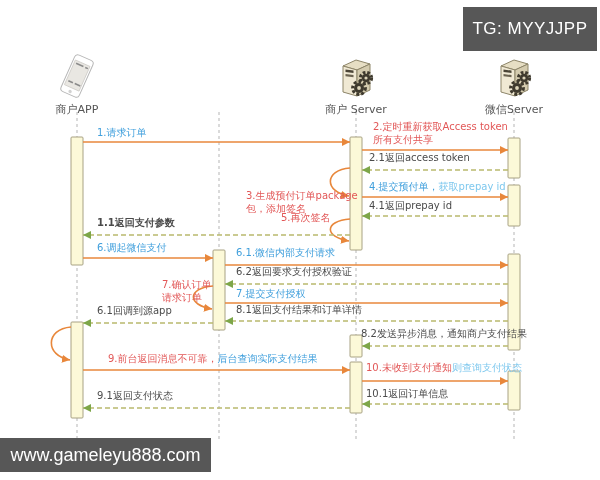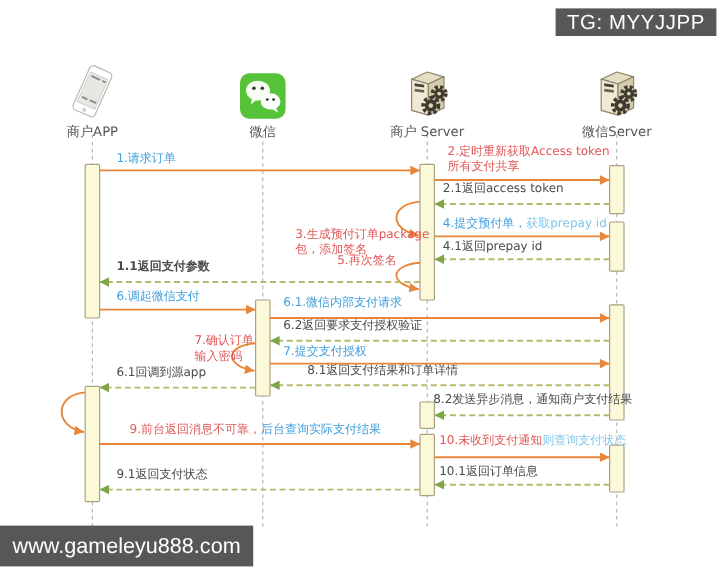--- a/index.html
+++ b/index.html
@@ -5,21 +5,21 @@
   html,body{margin:0;padding:0;background:#fff;}
   .stage{position:relative;width:600px;height:480px;background:#ffffff;overflow:hidden;
          font-family:"DejaVu Sans",sans-serif;}
   .layer-svg{position:absolute;left:0;top:0;}
   .actor{position:absolute;top:52px;width:76px;display:flex;flex-direction:column;align-items:center;}
   .actor-icon{height:48px;display:flex;align-items:flex-end;justify-content:center;}
   .actor-label{margin-top:2px;font-size:11px;color:#555;white-space:nowrap;}
   .msg-label{position:absolute;font-size:10px;line-height:1.3;white-space:nowrap;}
   .banner{position:absolute;background:#575757;color:#fff;display:flex;align-items:center;justify-content:center;
           font-family:"Liberation Sans","DejaVu Sans",sans-serif;}
-  .banner-top{left:463px;top:7px;width:134px;height:23px;font-size:17px;letter-spacing:.5px;}
+  .banner-top{left:463px;top:7px;width:134px;height:44px;font-size:17px;letter-spacing:.5px;}
   .banner-bottom{left:0;top:438px;width:211px;height:34px;font-size:18px;}
 </style>
 </head>
 <body>
 
 <div class="stage">
 
   <svg id="diagram-svg" class="layer-svg" width="600" height="480">
       <defs>
         <marker id="mo" markerWidth="9" markerHeight="8" refX="8" refY="4" orient="auto" markerUnits="userSpaceOnUse">
@@ -76,36 +76,20 @@
           <rect x="24" y="11" width="3" height="1.6" fill="#8b8b8b"></rect>
           <rect x="14" y="30" width="5" height="1.6" fill="#8b8b8b"></rect>
           <rect x="21" y="30" width="6" height="1.6" fill="#8b8b8b"></rect>
           <circle cx="20" cy="40" r="1.7" fill="#d2d2d2"></circle>
         </g>
       </svg>
     </div>
     <div class="actor-label">商户APP</div>
   </div>
 
-  <div class="actor" style="left:181px">
-    <div class="actor-icon">
-      <svg width="40" height="40" viewBox="0 0 40 40">
-        <rect x="1" y="1" width="38" height="38" rx="8" fill="#55c238"></rect>
-        <ellipse cx="16" cy="15.5" rx="10" ry="8.3" fill="#f7fdf3"></ellipse>
-        <polygon points="11,22 10,27 15,23" fill="#f7fdf3"></polygon>
-        <circle cx="12.6" cy="13.6" r="1.5" fill="#31402f"></circle>
-        <circle cx="19.6" cy="13.6" r="1.5" fill="#31402f"></circle>
-        <ellipse cx="26.5" cy="24.5" rx="8.2" ry="6.8" fill="#fdfffc"></ellipse>
-        <polygon points="31,30 33,34 28,31" fill="#fdfffc"></polygon>
-        <circle cx="23.7" cy="23" r="1.2" fill="#31402f"></circle>
-        <circle cx="29" cy="23" r="1.2" fill="#31402f"></circle>
-      </svg>
-    </div>
-    <div class="actor-label">微信</div>
-  </div>
 
   <div class="actor" style="left:476px">
     <div class="actor-icon">
       <svg width="42" height="45" viewBox="0 0 42 45">
         <g stroke="#8d8569" stroke-width="1" stroke-linejoin="round">
           <polygon points="8,11 21,5 35,9 22,15" fill="#e6dec4"></polygon>
           <polygon points="8,11 22,15 22,41 8,37" fill="#f0e9d4"></polygon>
           <polygon points="22,15 35,9 35,35 22,41" fill="#d4cbae"></polygon>
         </g>
         <rect x="10.5" y="13" width="8" height="2.4" fill="#4a4436" transform="skewY(8)"></rect>
@@ -173,26 +157,26 @@
         <div><span style="color: rgb(63, 159, 220);">6.调起微信支付</span></div>
       </div>
       <div class="msg-label" style="left: 236px; top: 246px;">
         <div><span style="color: rgb(63, 159, 220);">6.1.微信内部支付请求</span></div>
       </div>
       <div class="msg-label" style="left: 236px; top: 265px;">
         <div><span style="color: rgb(74, 74, 74);">6.2返回要求支付授权验证</span></div>
       </div>
       <div class="msg-label" style="left: 162px; top: 278px;">
         <div><span style="color: rgb(226, 87, 87);">7.确认订单</span></div>
-        <div><span style="color: rgb(226, 87, 87);">输入密码</span></div>
+        <div><span style="color: rgb(226, 87, 87);">请求订单</span></div>
       </div>
       <div class="msg-label" style="left: 236px; top: 287px;">
         <div><span style="color: rgb(63, 159, 220);">7.提交支付授权</span></div>
       </div>
-      <div class="msg-label" style="left: 236px; top: 303px; margin-left: 20px;">
+      <div class="msg-label" style="left: 236px; top: 303px;">
         <div><span style="color: rgb(74, 74, 74);">8.1返回支付结果和订单详情</span></div>
       </div>
       <div class="msg-label" style="left: 97px; top: 304px;">
         <div><span style="color: rgb(74, 74, 74);">6.1回调到源app</span></div>
       </div>
       <div class="msg-label" style="left: 361px; top: 327px;">
         <div><span style="color: rgb(74, 74, 74);">8.2发送异步消息，通知商户支付结果</span></div>
       </div>
       <div class="msg-label" style="left: 108px; top: 352px;">
         <div><span style="color: rgb(226, 87, 87);">9.前台返回消息不可靠，</span><span style="color: rgb(63, 159, 220);">后台查询实际支付结果</span></div>

